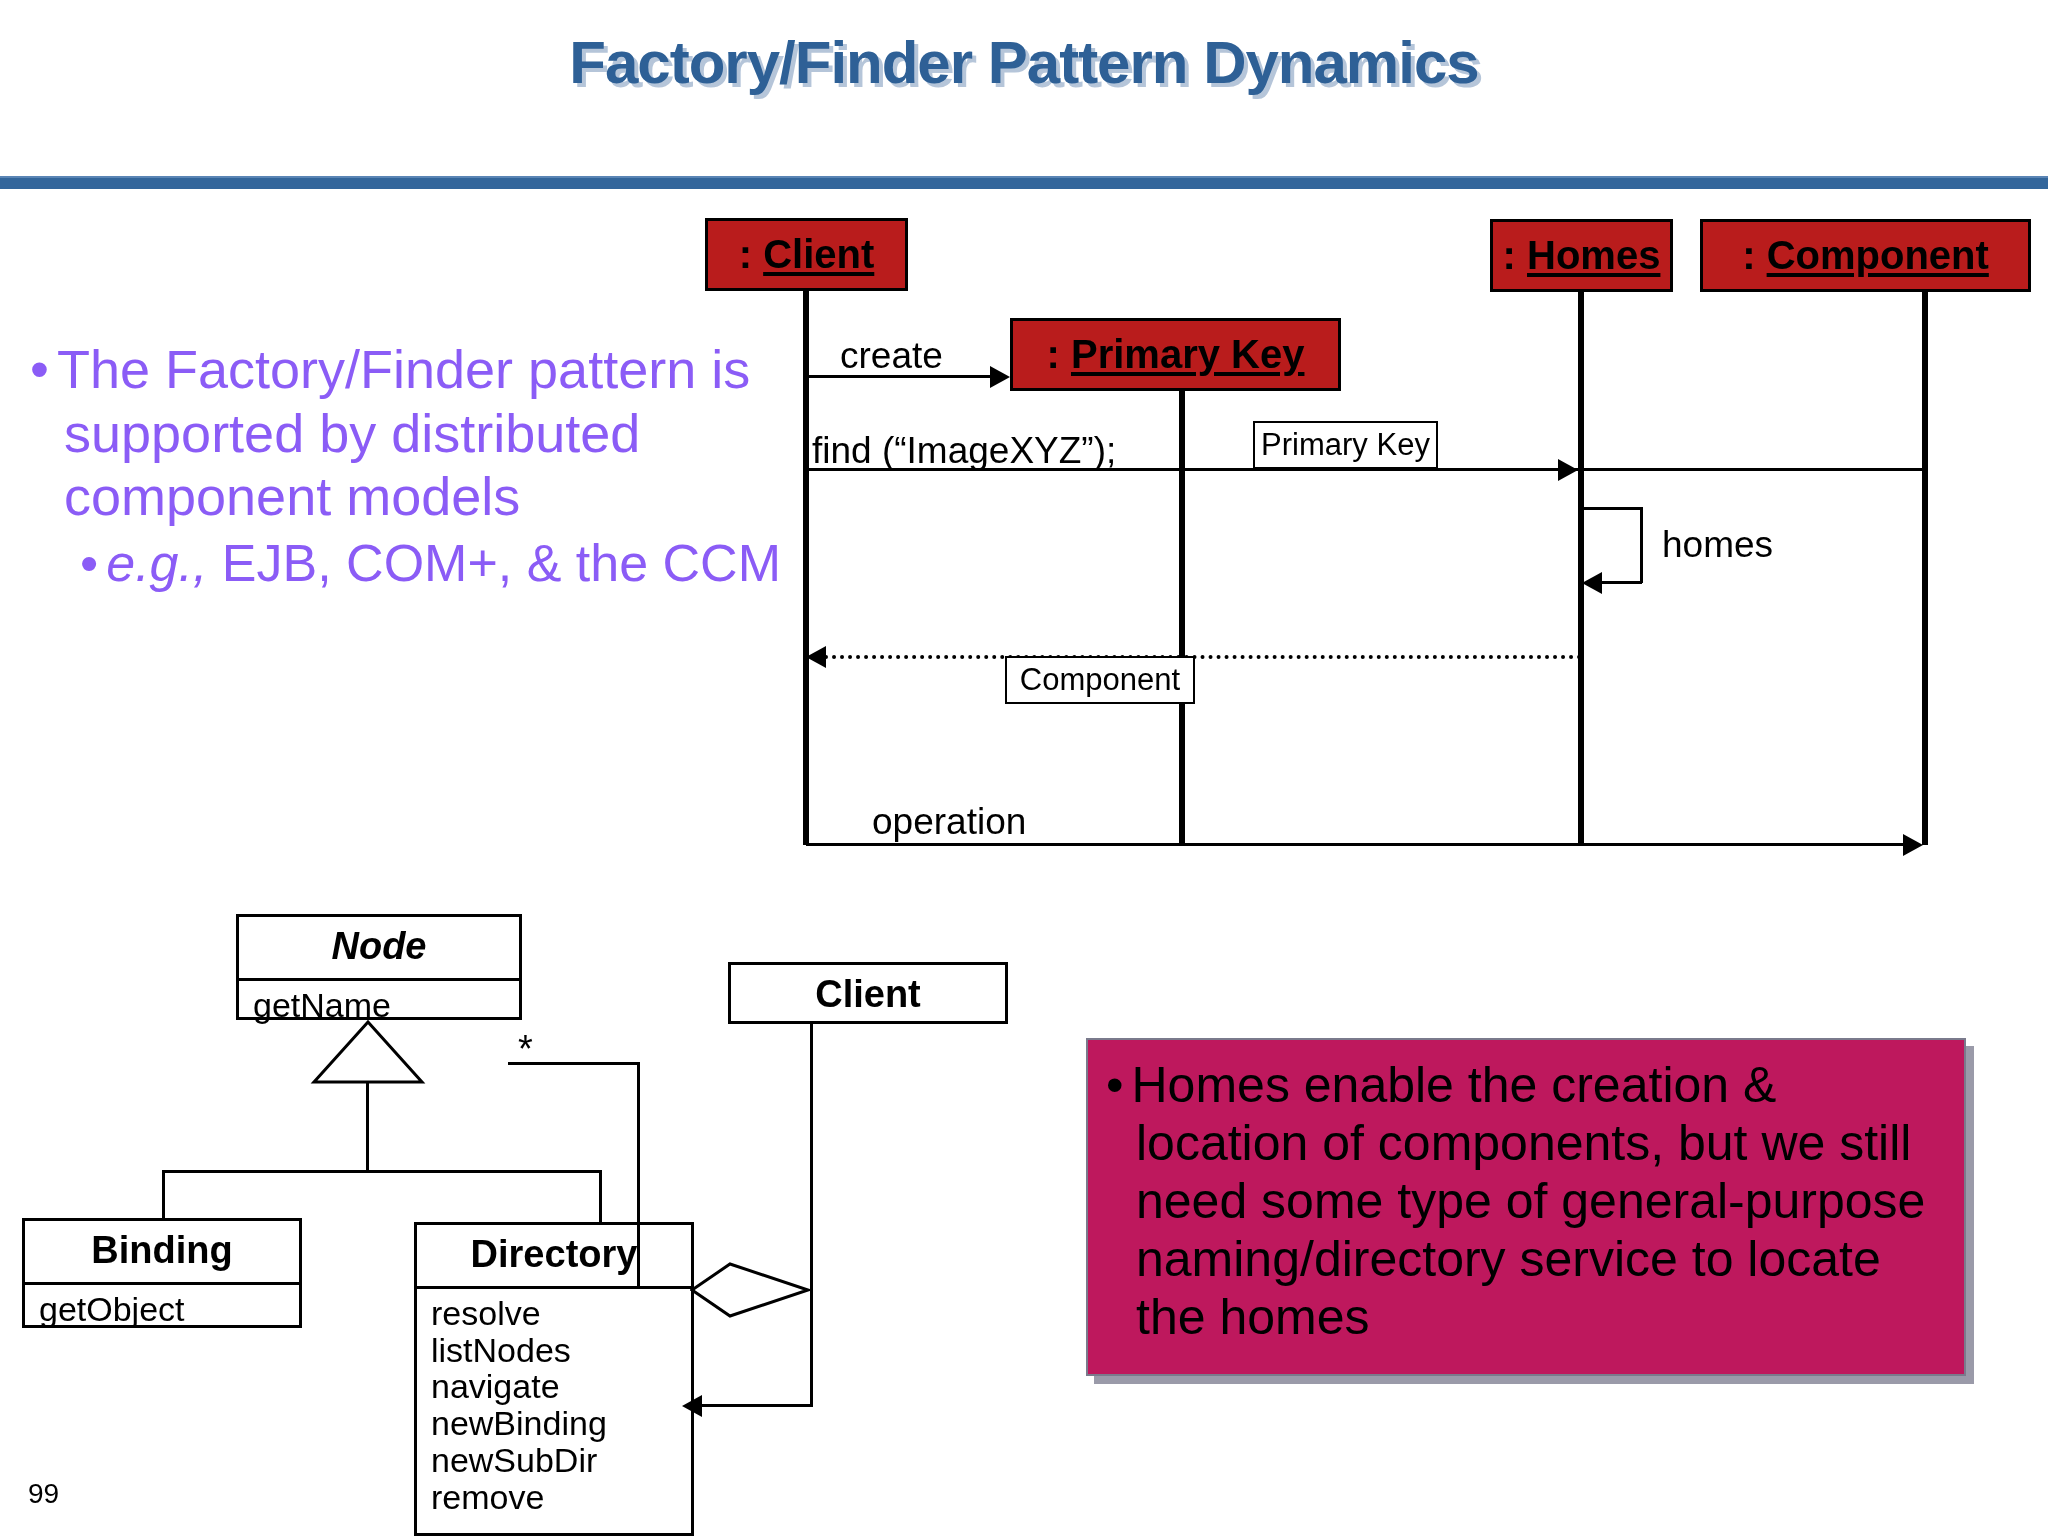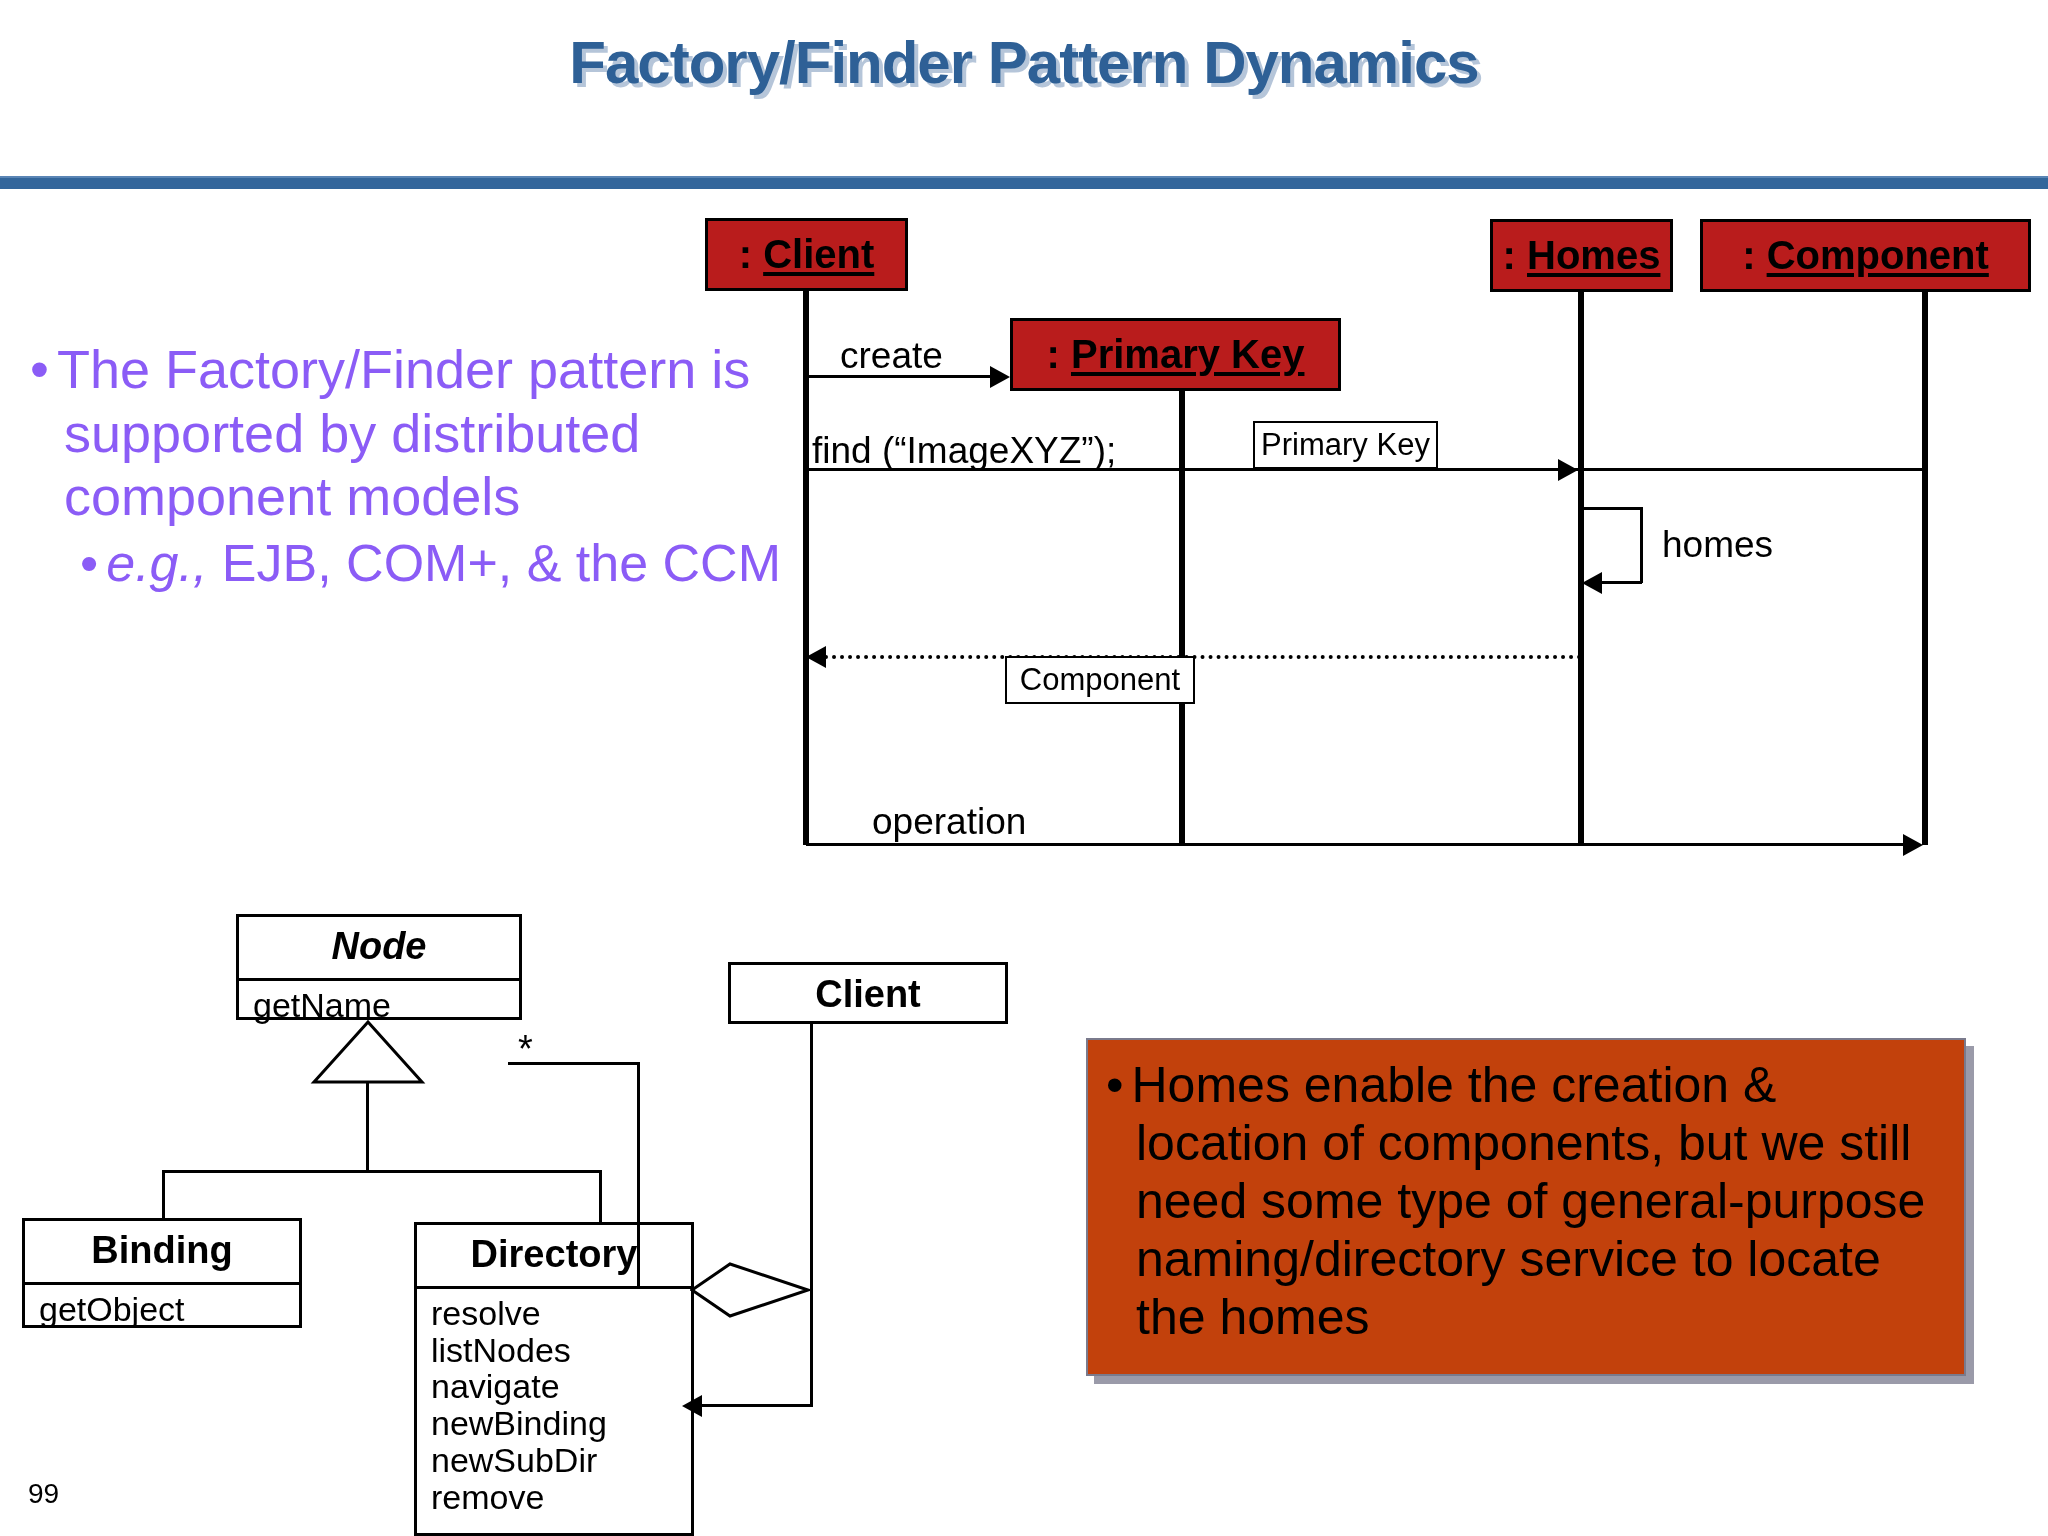--- a/index.html
+++ b/index.html
@@ -92,21 +92,21 @@
   .cbox .cname.abstract{ font-style:italic; }
   .cbox .divider{ height:3px; background:#000; }
   .cbox .cops{
     font-size:34px; font-weight:normal; color:#000;
     padding:6px 0 6px 14px; line-height:1.08;
   }
 
   
   .note{
     position:absolute; box-sizing:border-box;
-    background:#c2410c; border:2px solid #7a7a8c;
+    background:#be185d; border:2px solid #7a7a8c;
     box-shadow:8px 8px 0 rgba(120,120,140,0.75);
     padding:16px 18px 18px 16px;
   }
   .note .ntext{
     font-size:50px; line-height:1.16; color:#000;
     text-indent:-30px; padding-left:32px;
   }
 
   .page-num{
     position:absolute; left:28px; top:1478px;

